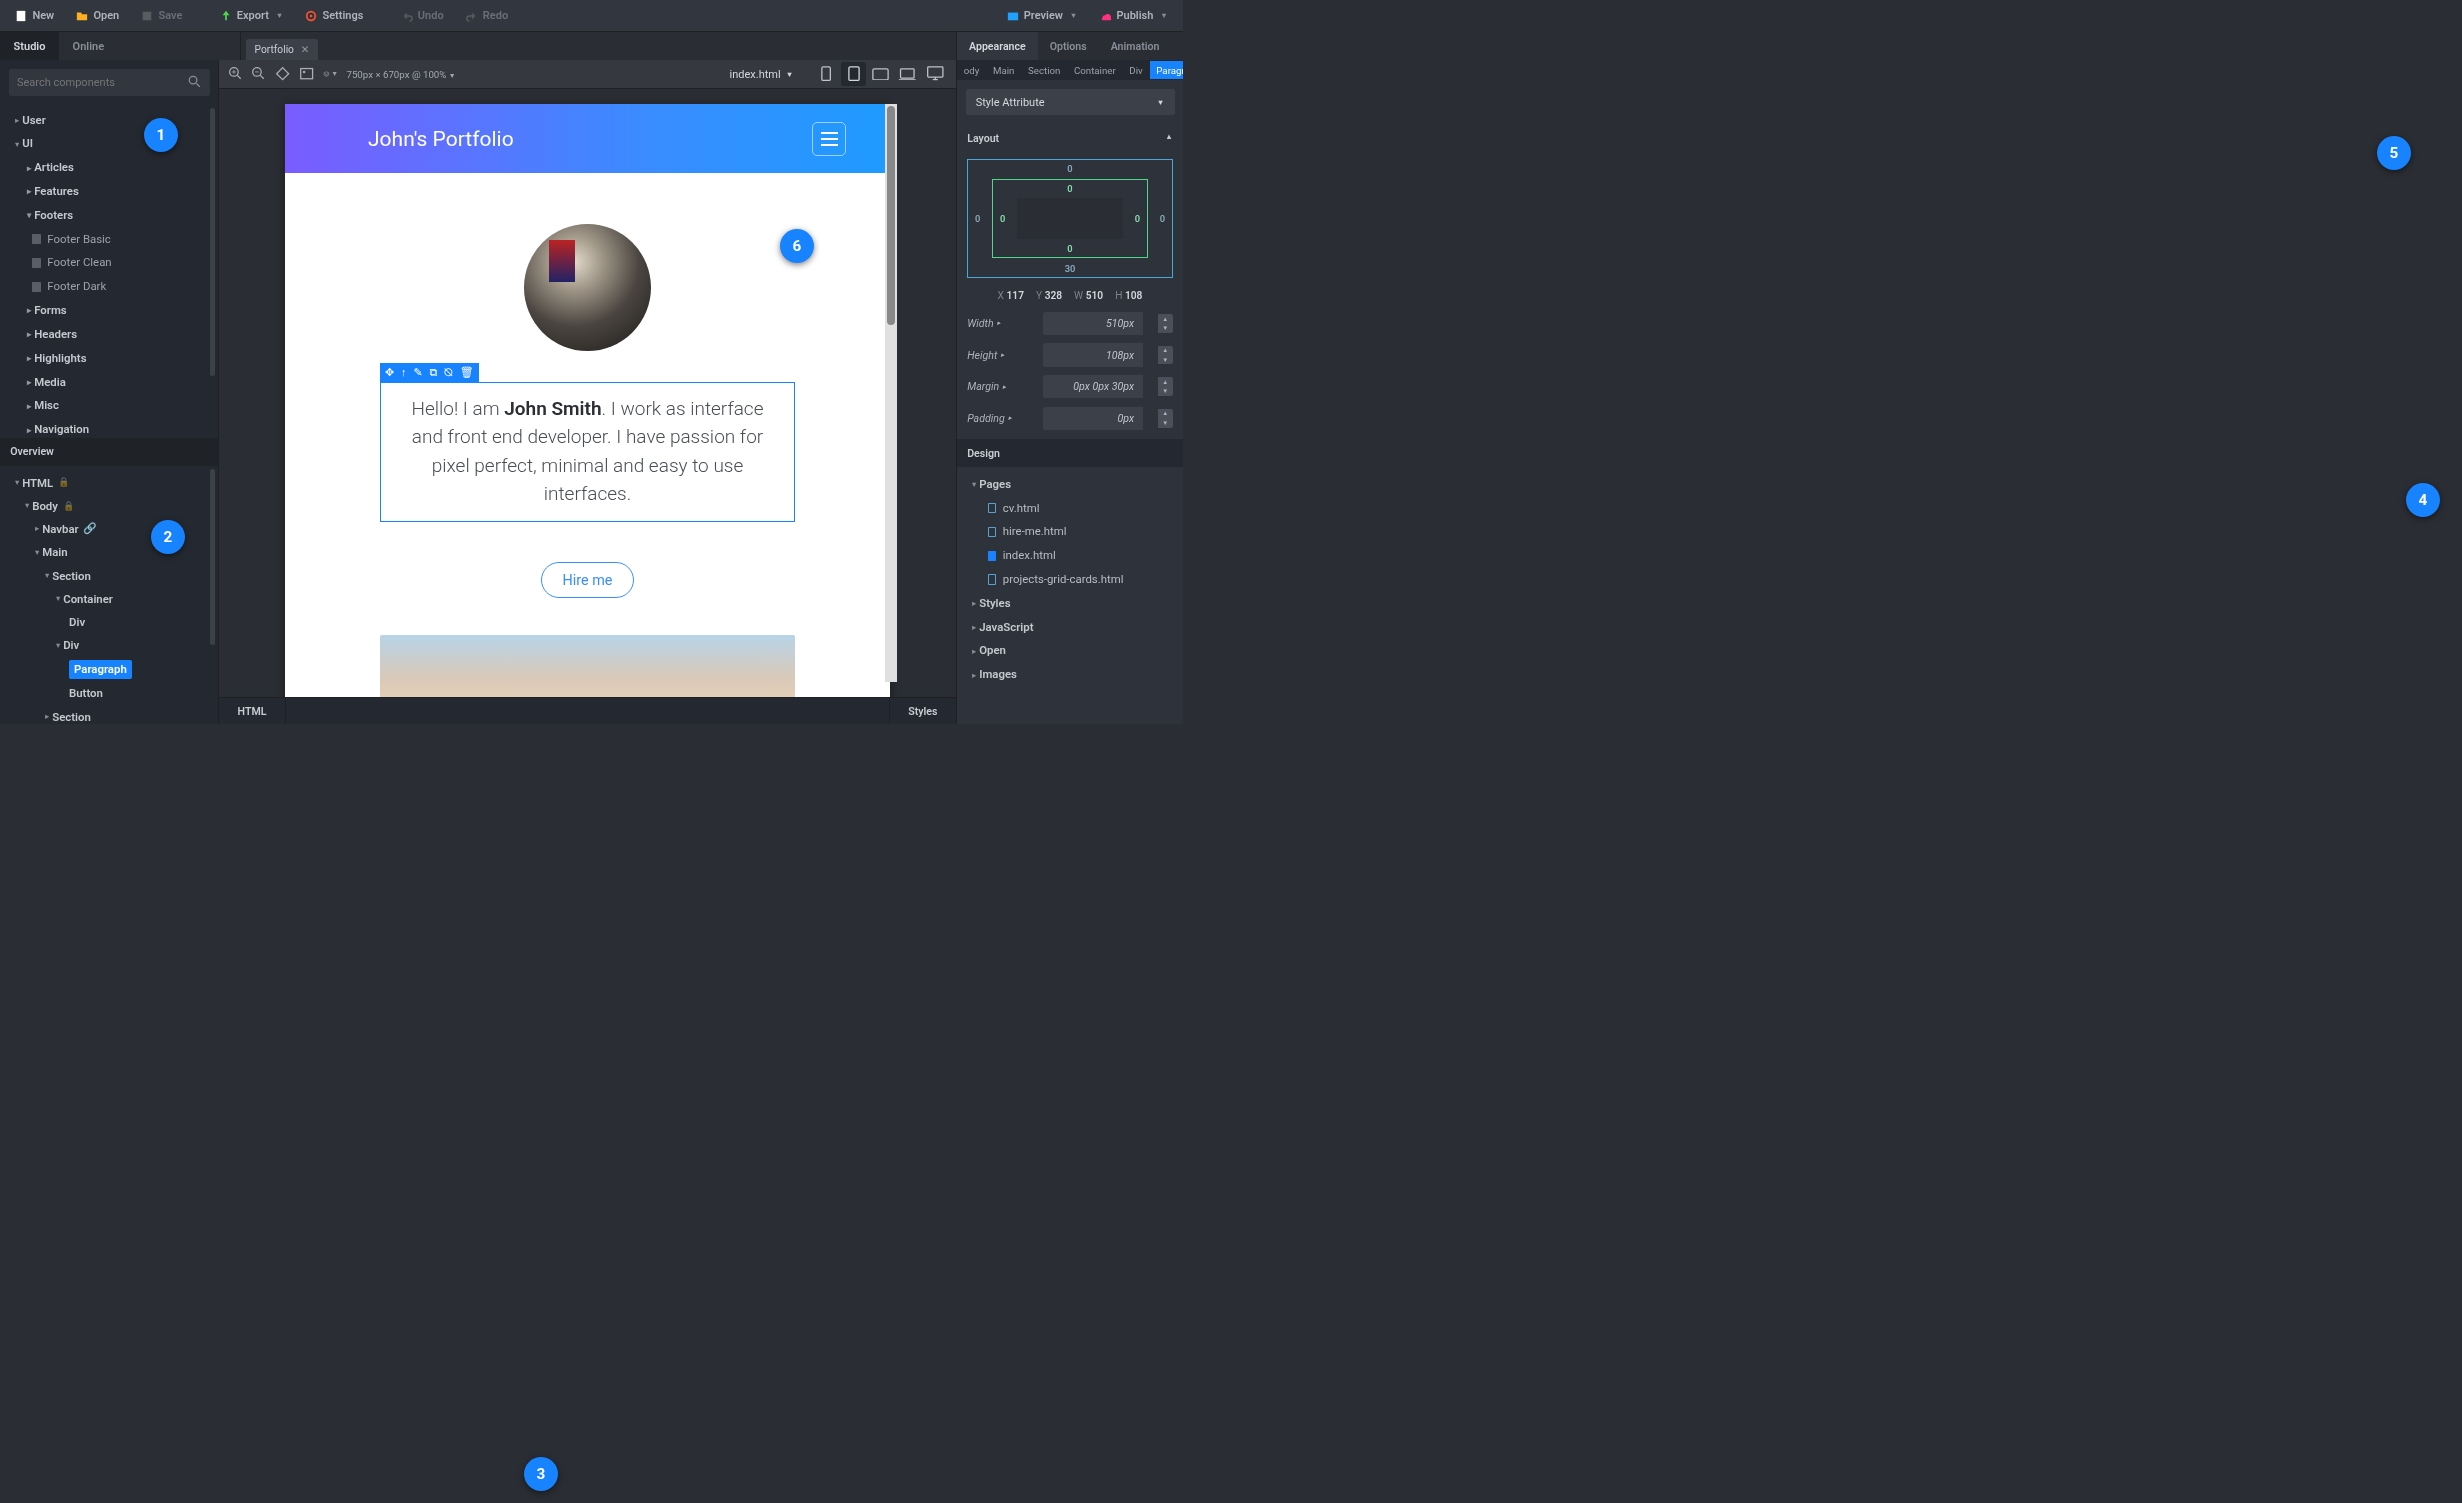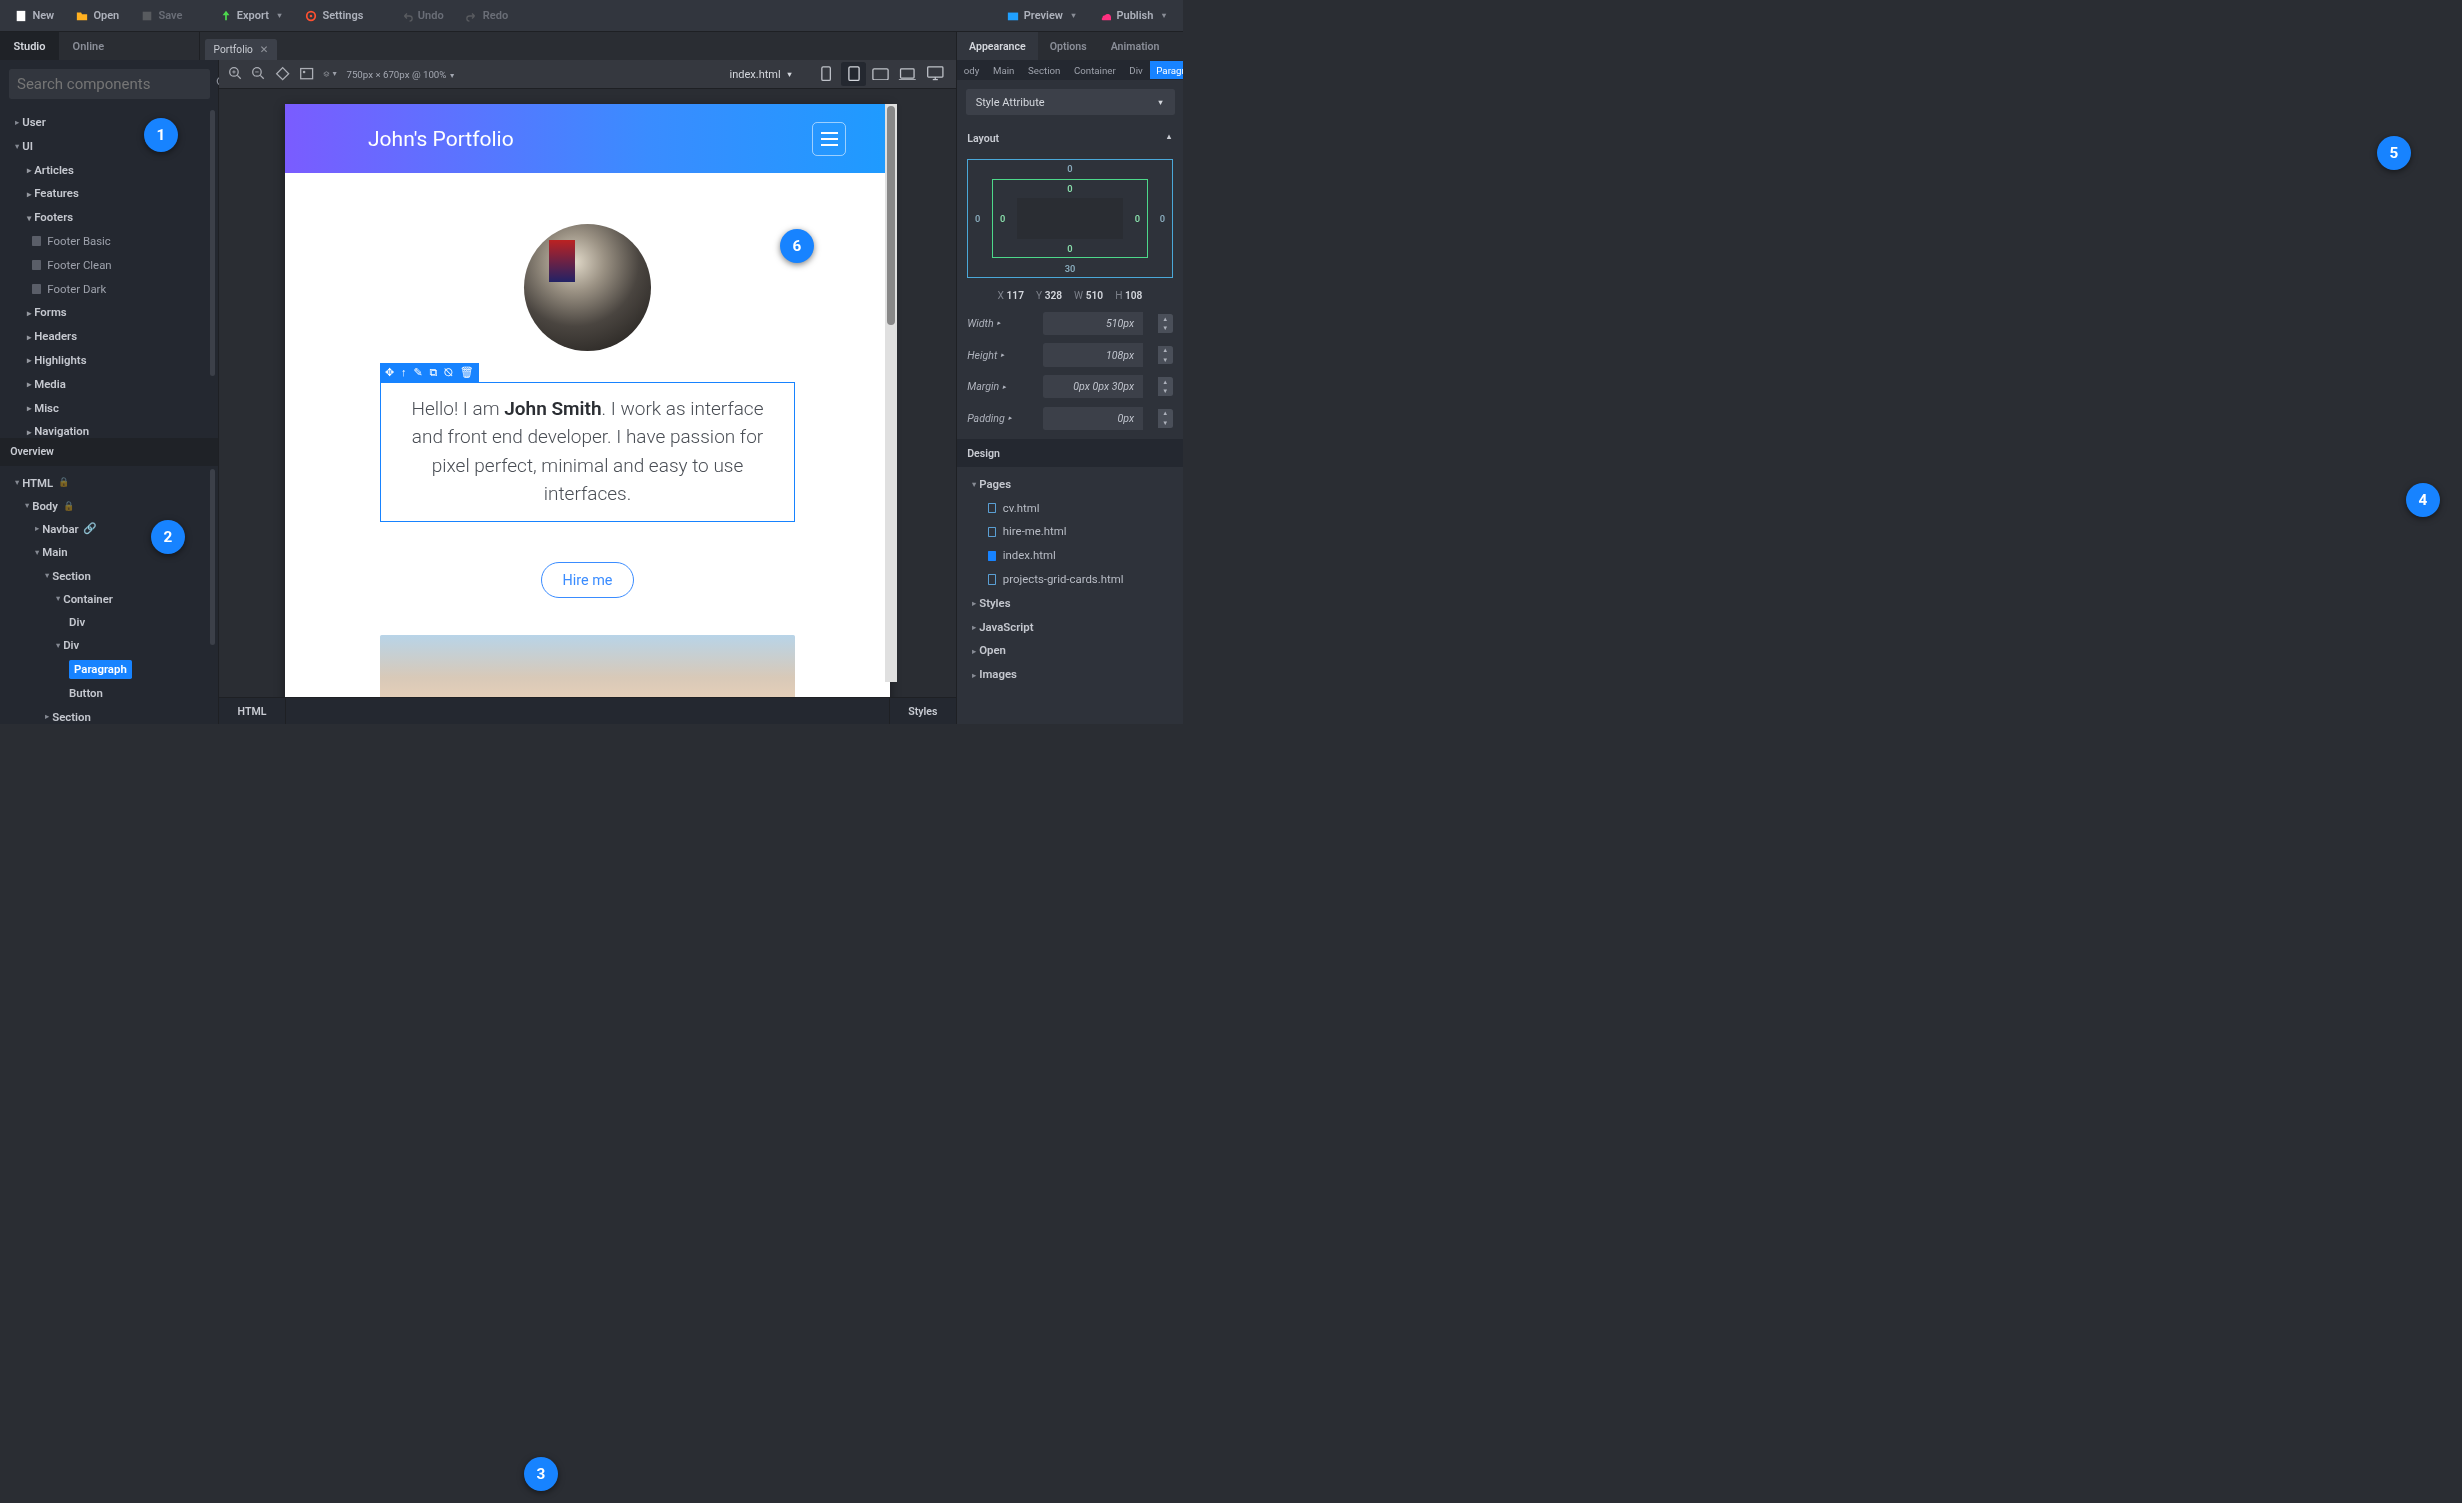--- a/index.html
+++ b/index.html
@@ -5,36 +5,36 @@
 * { margin:0; padding:0; box-sizing:border-box; font-family:-apple-system,BlinkMacSystemFont,"Segoe UI",Roboto,Arial,sans-serif; }
 body { background:#2a2d33; color:#aeb2bc; font-size:11px; overflow:hidden; width:1183px; height:724px; }
 .topbar { height:32px; background:#32363e; display:flex; align-items:center; padding:0 6.8px; gap:5.1px; border-bottom:0.8px solid #1e2024; }
 .tb-btn { display:flex; align-items:center; gap:5.1px; padding:5.1px 8.5px; border-radius:2.5px; cursor:pointer; font-weight:600; font-size:11px; }
 .tb-ico { width:12px; height:12px; display:inline-block; }
 .tb-spacer { flex:1; }
 .tb-caret { margin-left:1.7px; opacity:.7; font-size:7.6px; }
 .disabled { opacity:.45; }
 
 .subbar { height:28px; display:flex; align-items:stretch; background:#2a2d33; }
-.left-tabs { width:200px; display:flex; align-items:stretch; border-right:0.8px solid #1e2024; }
+.left-tabs { width:241px; display:flex; align-items:stretch; border-right:0.8px solid #1e2024; }
 .left-tab { padding:0 13.6px; display:flex; align-items:center; font-weight:600; cursor:pointer; color:#8a8e98; }
 .left-tab.active { background:#1f2227; color:#d4d7dd; }
 .doc-tabs { flex:1; display:flex; align-items:flex-end; padding-left:5.1px; }
 .doc-tab { background:#3c4049; padding:5.1px 8.5px; border-radius:2.5px 2.5px 0 0; display:flex; align-items:center; gap:6.8px; font-size:10.2px; color:#c9ccd3; }
 .doc-tab .close { opacity:.6; cursor:pointer; }
 .right-tabs { width:227px; display:flex; align-items:stretch; border-left:0.8px solid #1e2024; }
 .right-tab { padding:0 12px; display:flex; align-items:center; font-weight:600; cursor:pointer; color:#8a8e98; font-size:10.6px; }
 .right-tab.active { background:#32363e; color:#d4d7dd; }
 
 .main { display:flex; height:calc(100% - 60px); }
 
 .left-panel { width:219px; background:#242830; border-right:0.8px solid #1e2024; display:flex; flex-direction:column; }
 .search-wrap { padding:8.5px; }
 .search { background:#32363e; border-radius:2.5px; display:flex; align-items:center; padding:6px 8.5px; }
-.search input { flex:1; background:none; border:none; outline:none; color:#aeb2bc; font-size:15px; }
+.search input { flex:1; background:none; border:none; outline:none; color:#aeb2bc; font-size:11px; }
 .comp-tree { flex:1; overflow-y:auto; padding:3.4px 0; position:relative; }
 .scrollbar-track { position:absolute; right:1.7px; top:3.4px; bottom:3.4px; width:6.8px; }
 .scrollbar-thumb { background:#3c4049; width:5.1px; border-radius:2.5px; position:absolute; }
 .tree-row { display:flex; align-items:center; padding:2.5px 0 2.5px 12px; cursor:pointer; font-size:11.4px; line-height:1.65; }
 .tree-caret { width:10.2px; text-align:center; opacity:.7; font-size:8.5px; }
 .tree-lbl { font-weight:600; color:#c5c8cf; }
 .tree-sub  { padding-left:24px; font-weight:600; color:#c5c8cf; }
 .tree-leaf { padding-left:32px; color:#9da1ab; display:flex; align-items:center; gap:6.8px; }
 .file-ico { width:8.5px; height:10.2px; background:#5a5e68; border-radius:0.8px; display:inline-block; }
 

